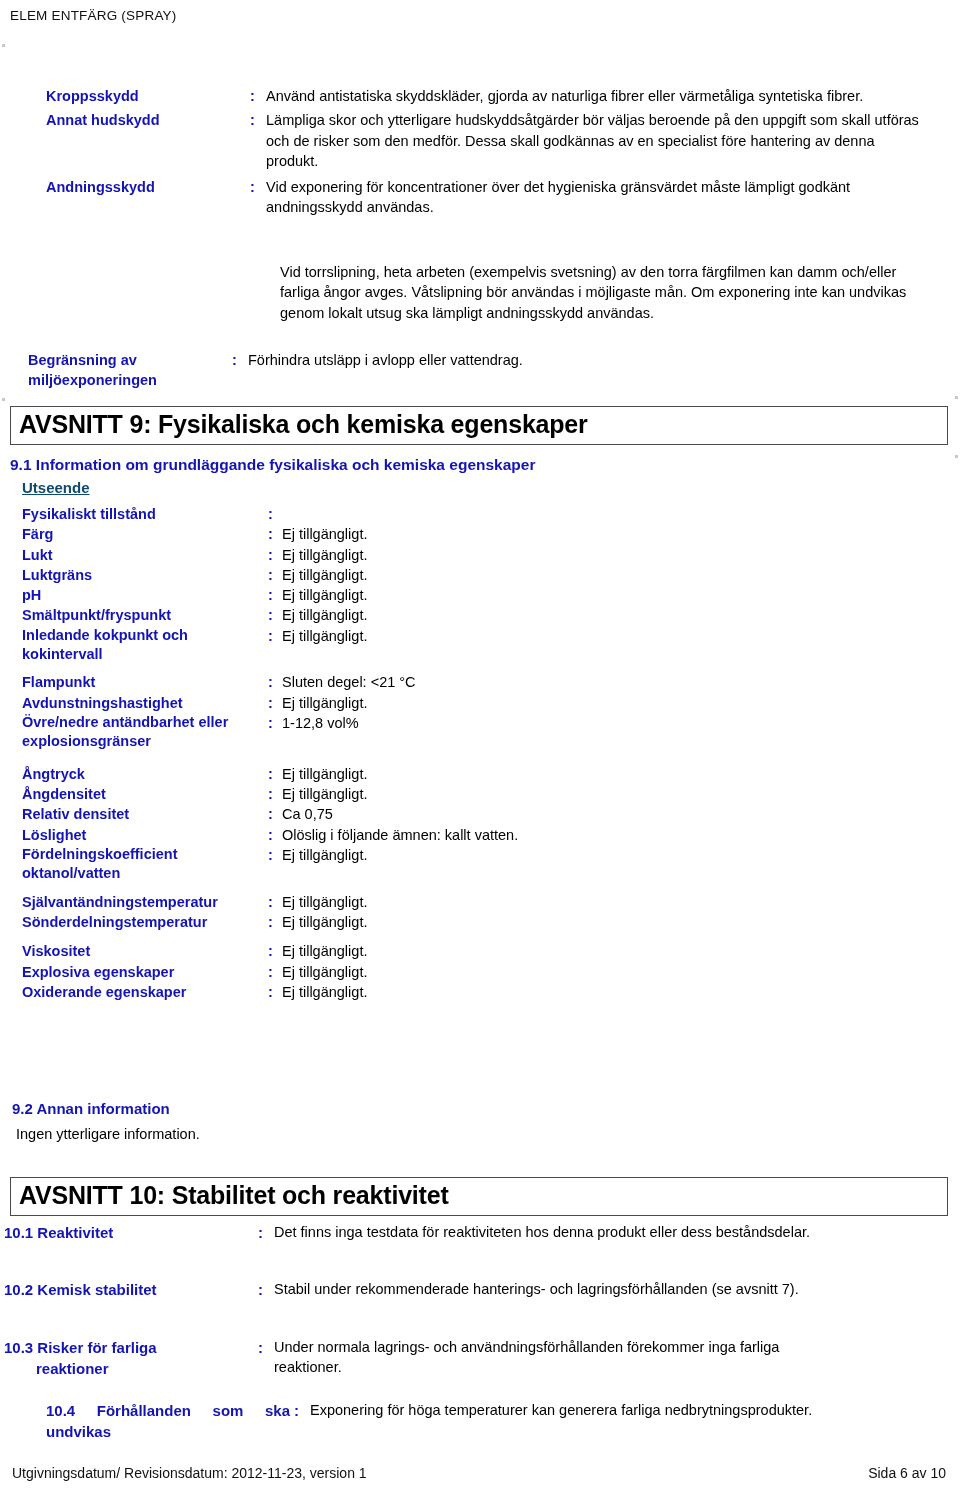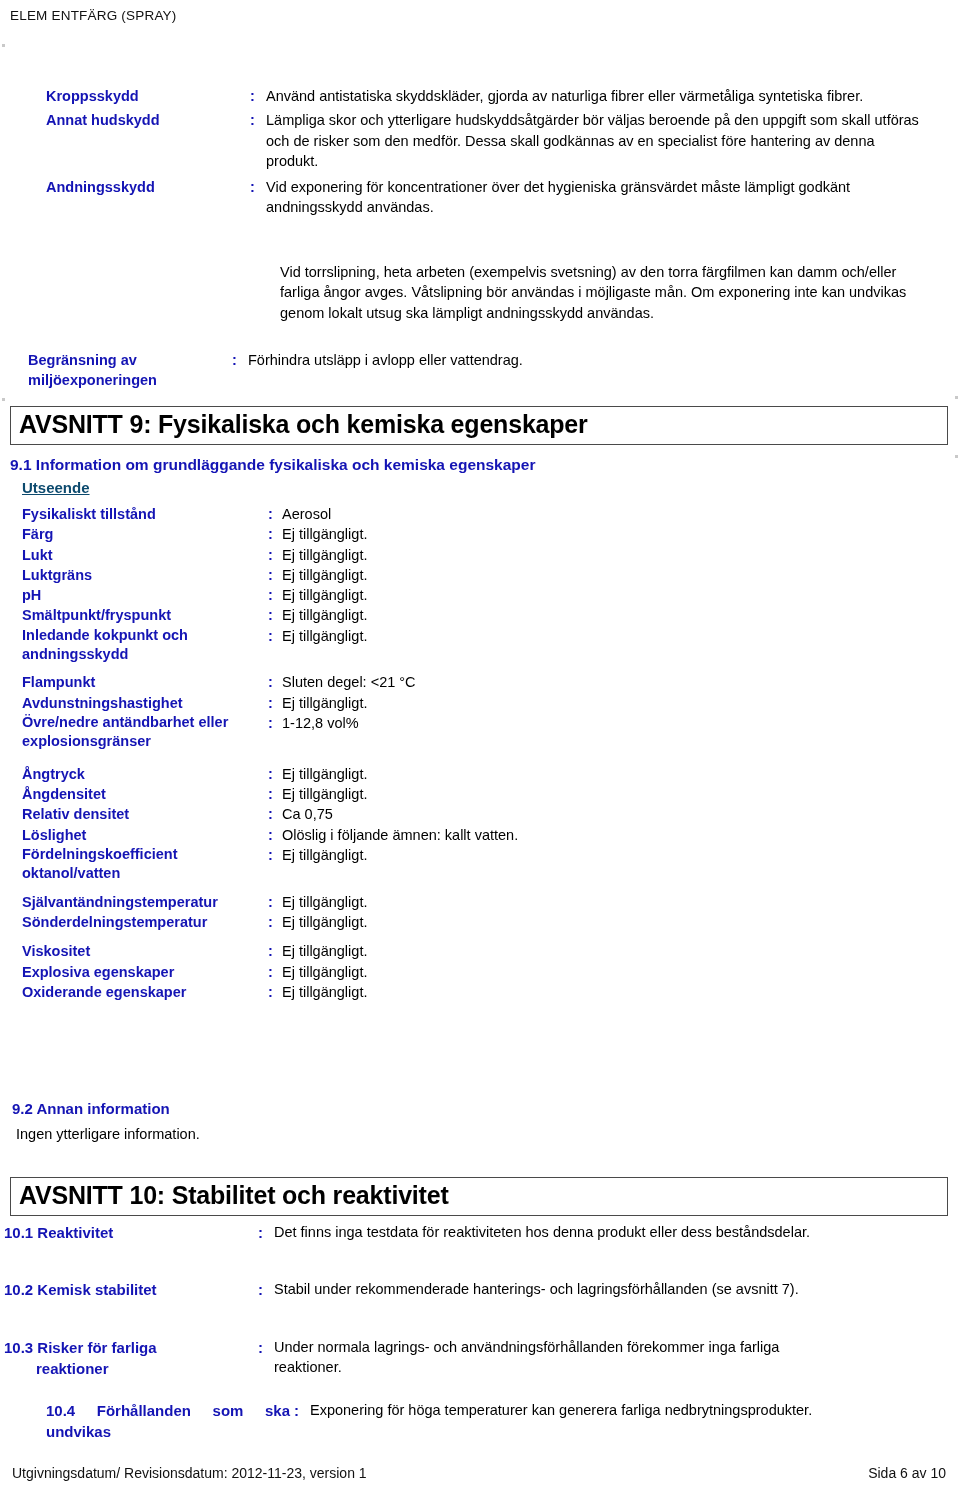--- a/index.html
+++ b/index.html
@@ -280,21 +280,20 @@
 
   <div class="sub-heading" style="top:456px;">9.1 Information om grundläggande fysikaliska och kemiska egenskaper</div>
 
   <div class="underline-label" style="top:479px;">Utseende</div>
 
   <div class="props" style="top:504px;">
 
     <div class="row">
       <div class="label">Fysikaliskt tillstånd</div>
       <div class="colon">:</div>
-      <div class="value">Aerosol</div>
     </div>
 
     <div class="row">
       <div class="label">Färg</div>
       <div class="colon">:</div>
       <div class="value">Ej tillgängligt.</div>
     </div>
 
     <div class="row">
       <div class="label">Lukt</div>
@@ -314,21 +313,21 @@
       <div class="value">Ej tillgängligt.</div>
     </div>
 
     <div class="row">
       <div class="label">Smältpunkt/fryspunkt</div>
       <div class="colon">:</div>
       <div class="value">Ej tillgängligt.</div>
     </div>
 
     <div class="row">
-      <div class="label" style="line-height:1.30;">Inledande kokpunkt och andningsskydd</div>
+      <div class="label" style="line-height:1.30;">Inledande kokpunkt och kokintervall</div>
       <div class="colon">:</div>
       <div class="value">Ej tillgängligt.</div>
     </div>
 
     <div class="gap-sm"></div>
 
     <div class="row">
       <div class="label">Flampunkt</div>
       <div class="colon">:</div>
       <div class="value">Sluten degel: &lt;21 °C</div>

